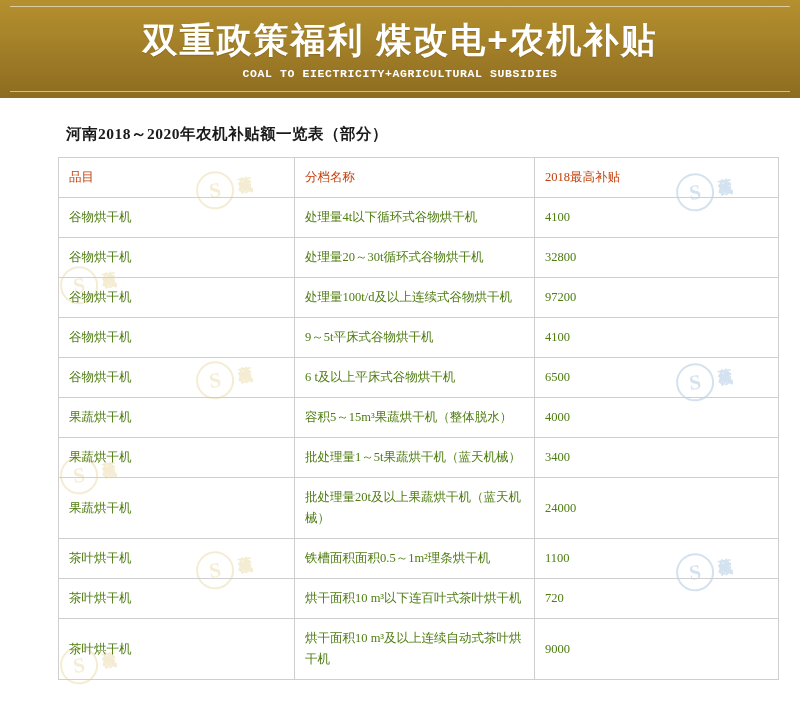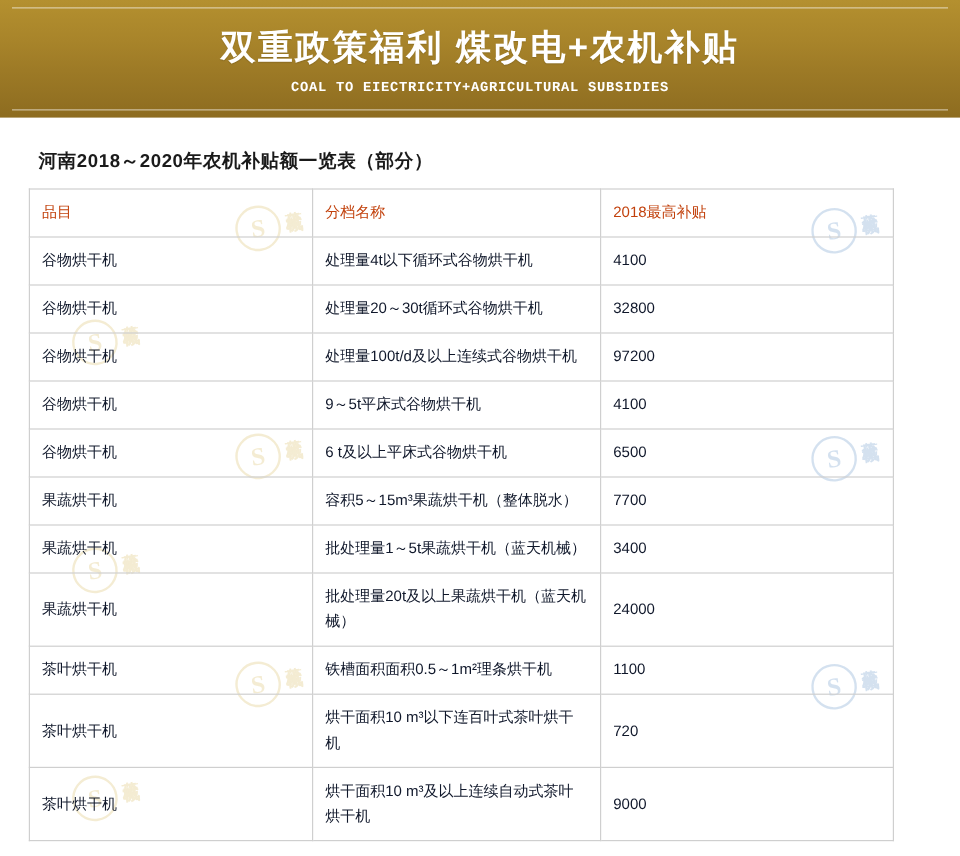--- a/index.html
+++ b/index.html
@@ -32,63 +32,64 @@
     bottom: 6px;
     border-top: 1px solid rgba(255,255,255,0.55);
     border-bottom: 1px solid rgba(255,255,255,0.55);
     display: flex;
     flex-direction: column;
     align-items: center;
     justify-content: center;
   }
   .banner-title {
     color: #ffffff;
-    font-size: 29px;
+    font-size: 35px;
     font-weight: bold;
     letter-spacing: 2px;
     line-height: 44px;
     white-space: nowrap;
     text-shadow: 0 1px 1px rgba(0,0,0,0.15);
   }
   .banner-sub {
     color: #ffffff;
     font-size: 11.5px;
     font-weight: bold;
     letter-spacing: 0.6px;
     margin-top: 5px;
     white-space: nowrap;
     font-family: Liberation Mono, monospace;
   }
 
   
   .content {
     position: relative;
-    padding: 0 24px;
+    padding: 0 58px;
     box-sizing: border-box;
+    font-family: Liberation Serif, serif;
   }
   .doc-title {
     font-size: 15.5px;
     font-weight: bold;
     color: #1a1a1a;
     margin: 26px 0 12px 8px;
     letter-spacing: 0.5px;
   }
 
   table.subsidy-table {
     width: 720px;
     border-collapse: collapse;
     table-layout: fixed;
     position: relative;
     z-index: 2;
   }
   table.subsidy-table td,
   table.subsidy-table th {
     border: 1px solid #cfcfcf;
     font-size: 12.5px;
-    color: #0f172a;
+    color: #4d7c0f;
     padding: 9px 10px;
     vertical-align: middle;
     text-align: left;
     font-weight: normal;
     line-height: 21px;
     background: transparent;
   }
   table.subsidy-table th {
     color: #c2410c;
   }
@@ -228,21 +229,21 @@
         <td>4100</td>
       </tr>
       <tr>
         <td>谷物烘干机</td>
         <td>6 t及以上平床式谷物烘干机</td>
         <td>6500</td>
       </tr>
       <tr class="row-tall">
         <td>果蔬烘干机</td>
         <td>容积5～15m³果蔬烘干机（整体脱水）</td>
-        <td>7700</td>
+        <td>4000</td>
       </tr>
       <tr class="row-tall">
         <td>果蔬烘干机</td>
         <td>批处理量1～5t果蔬烘干机（蓝天机械）</td>
         <td>3400</td>
       </tr>
       <tr class="row-tall">
         <td>果蔬烘干机</td>
         <td>批处理量20t及以上果蔬烘干机（蓝天机械）</td>
         <td>24000</td>

